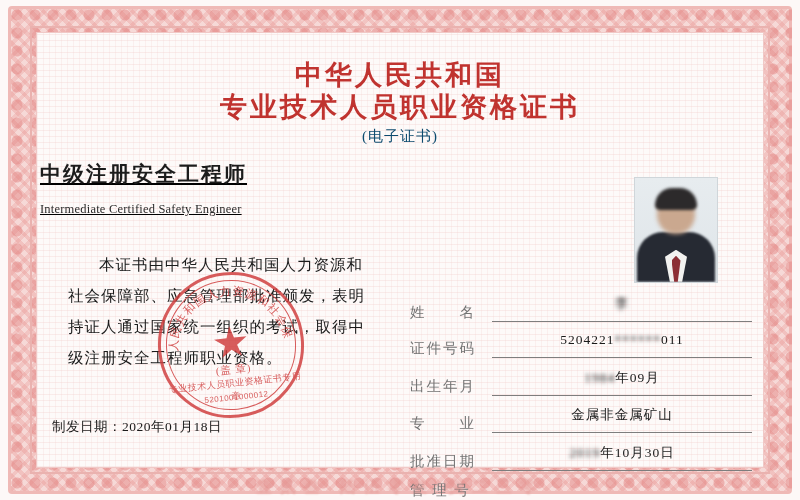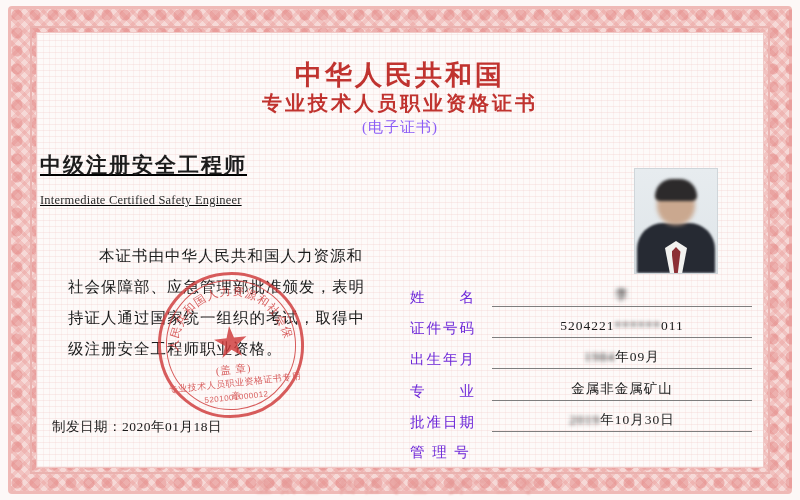--- a/index.html
+++ b/index.html
@@ -80,28 +80,28 @@
     font-family: "Liberation Serif", serif;
     font-weight: bold;
     font-size: 27px;
     letter-spacing: 3px;
     color: #c0332f;
     line-height: 1.15;
   }
   .title-line2 {
     font-family: "Liberation Serif", serif;
     font-weight: bold;
-    font-size: 20px;
+    font-size: 27px;
     letter-spacing: 3px;
     color: #c0332f;
     line-height: 1.25;
   }
   .title-sub {
     font-size: 15px;
-    color: #8b5cf6;
+    color: #0c4a6e;
     letter-spacing: 1px;
     margin-top: 2px;
   }
 
   .cert-name-block {
     text-align: left;
     margin-top: 14px;
     text-decoration: underline;
   }
   .cert-name-cn {
@@ -210,31 +210,31 @@
     padding-right: 8px;
   }
   .field {
     display: flex;
     align-items: flex-end;
     margin-bottom: 10.5px;
   }
   .field-label {
     width: 82px;
     font-size: 14.5px;
-    color: #6d28d9;
+    color: #737373;
     letter-spacing: 2px;
     flex: none;
   }
   .field-value {
     flex: 1;
     border-bottom: 1px solid #7e7e7e;
     font-size: 13.5px;
     color: #1a1a1a;
     text-align: center;
-    padding-bottom: 2px;
+    padding-bottom: 8px;
     letter-spacing: 1px;
     min-height: 17px;
     position: relative;
   }
   .blur-chunk {
     filter: blur(2.2px);
     display: inline-block;
   }
 
   .issue-date {

